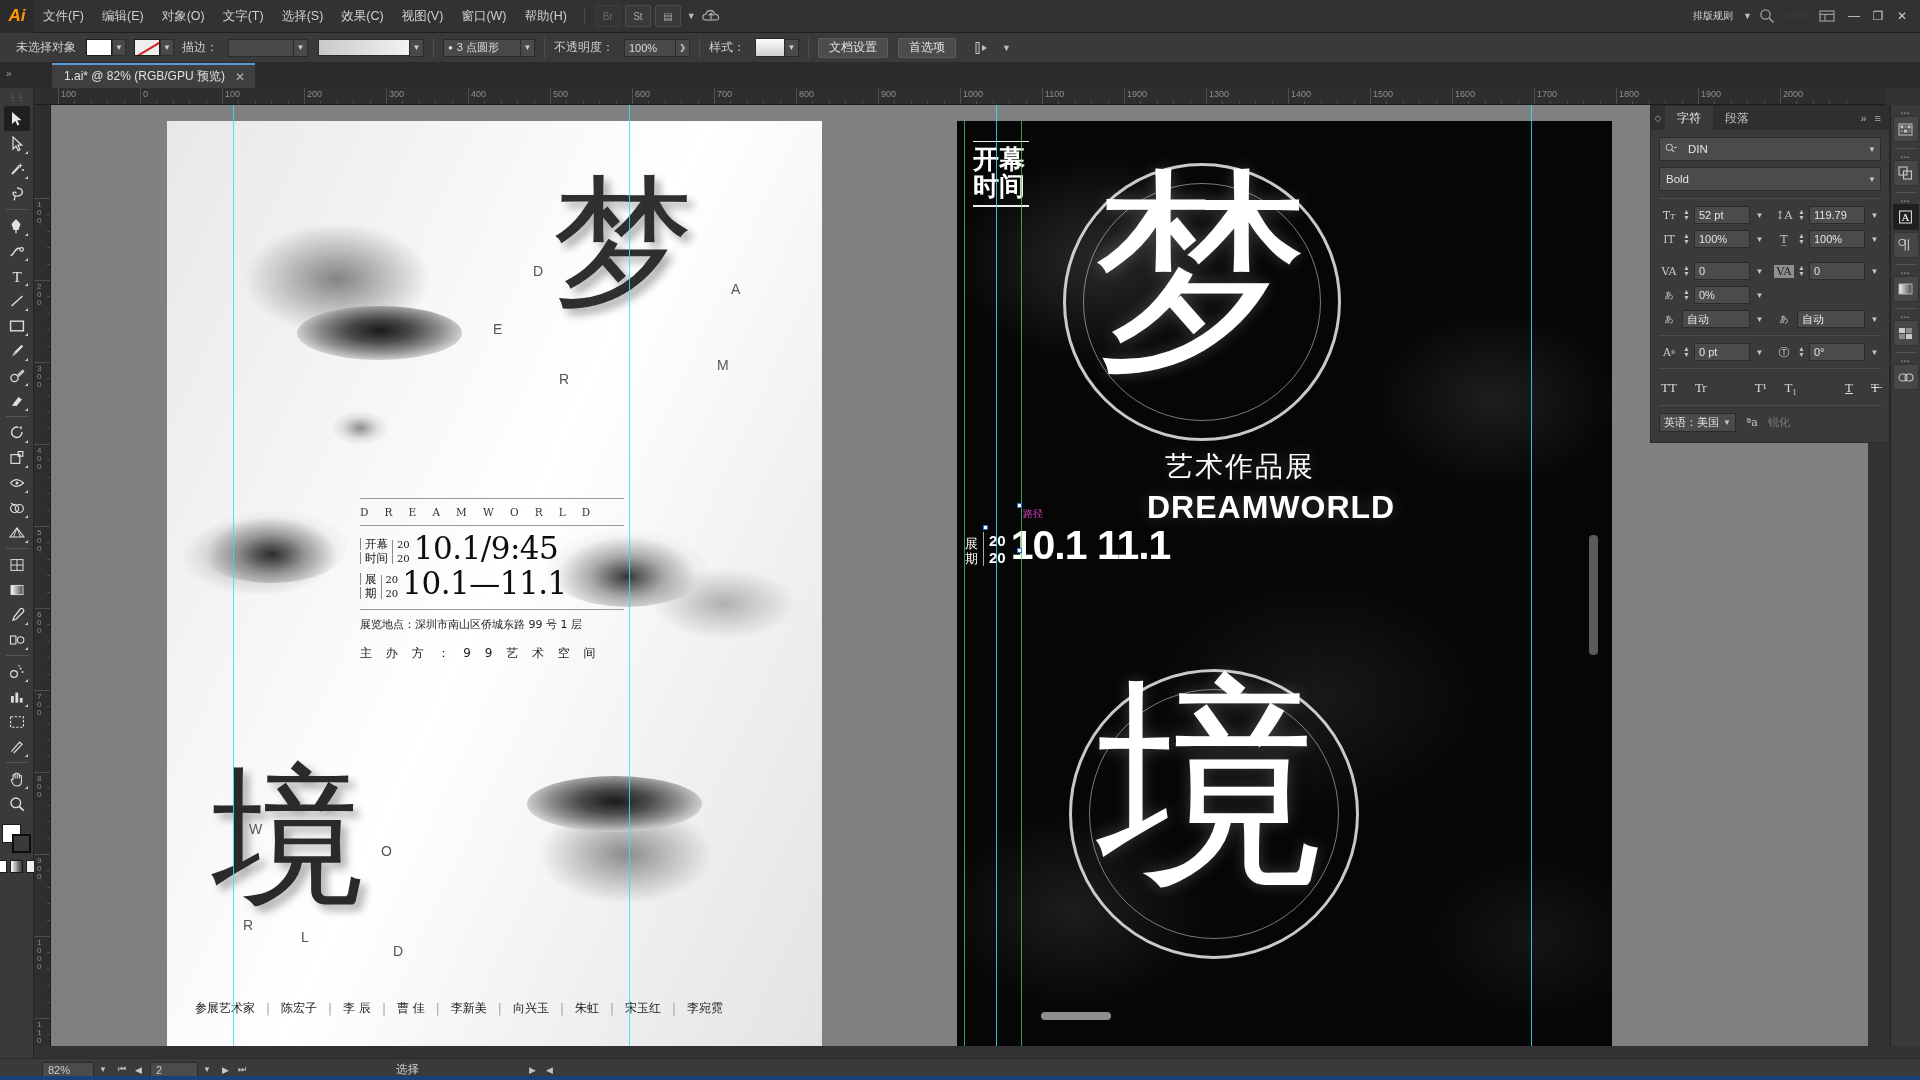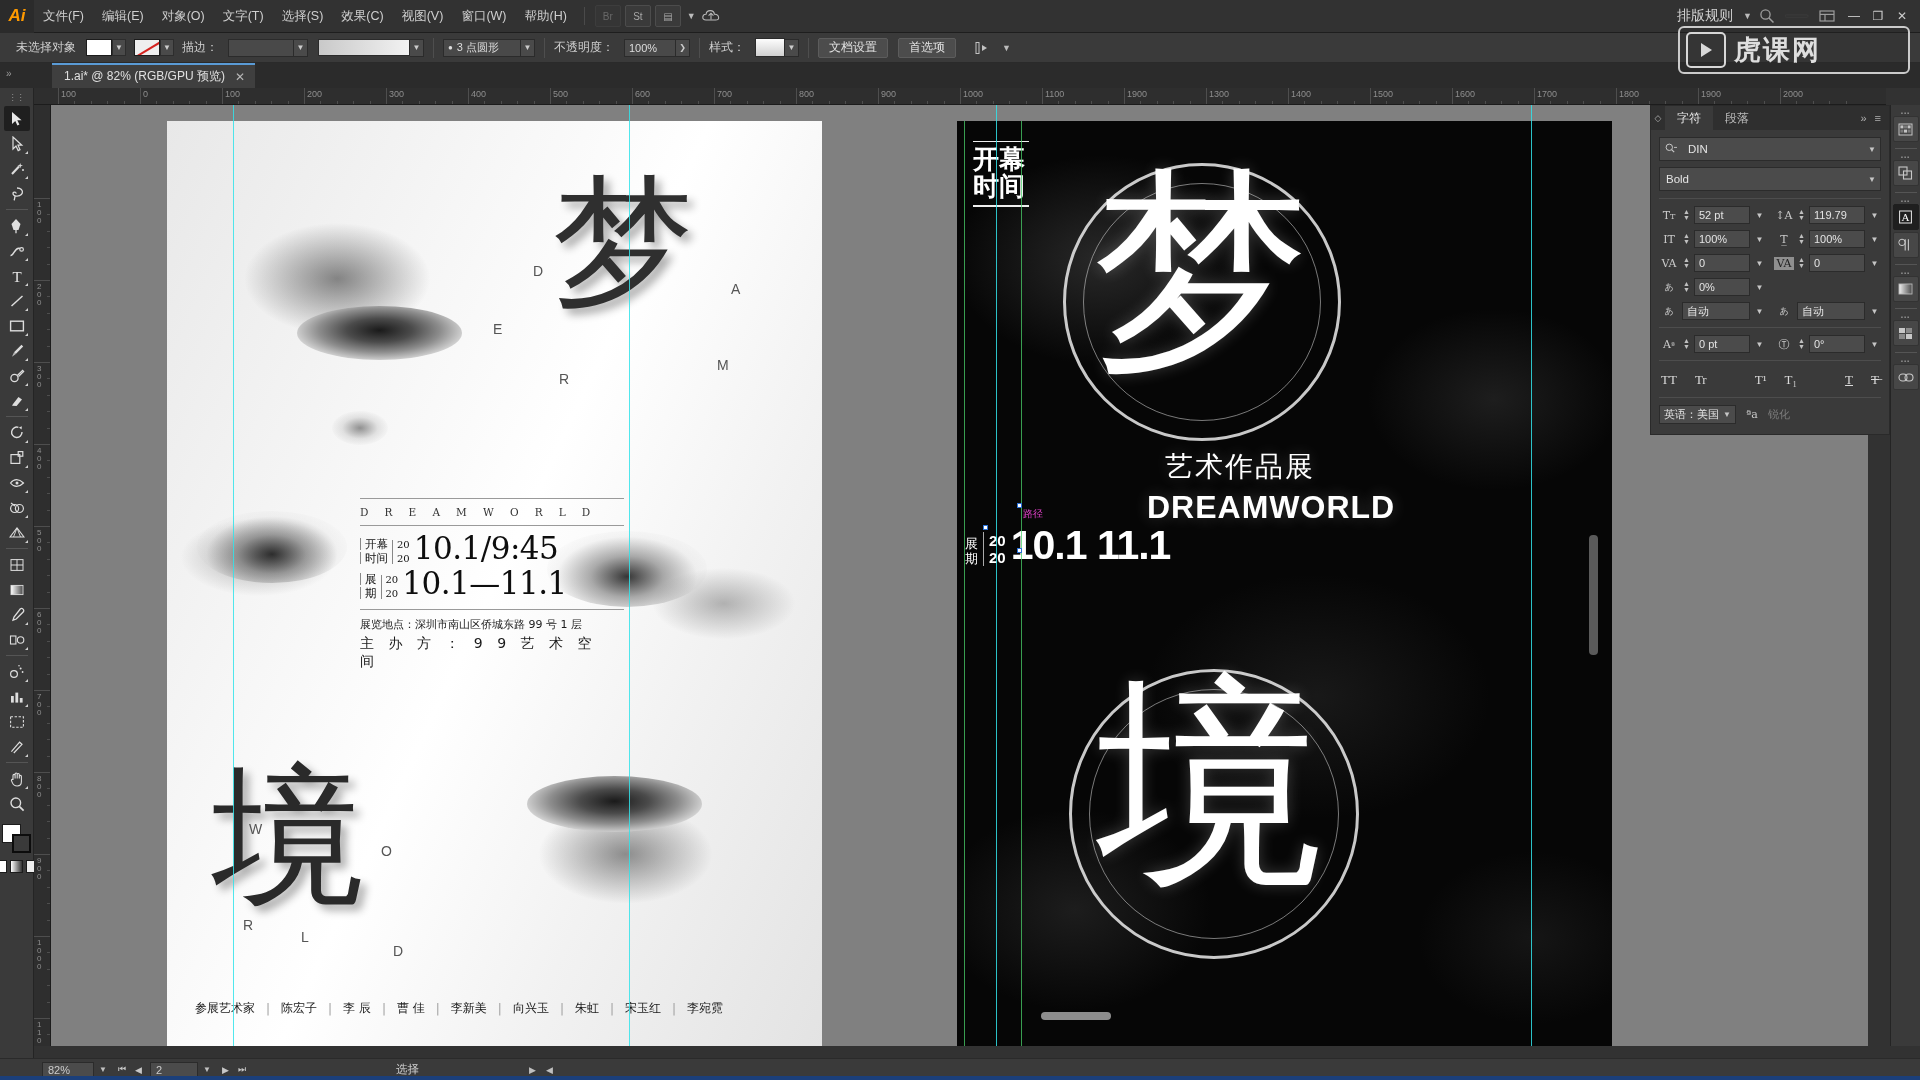--- a/index.html
+++ b/index.html
@@ -29,21 +29,21 @@
   }
   .mb-sep { width: 1px; height: 18px; background: #4a4a4a; margin: 0 8px; }
   .mb-icon {
     width: 26px; height: 22px; margin: 0 2px; border-radius: 2px;
     display: flex; align-items: center; justify-content: center;
     font-size: 10px; color: #a8a8a8; background: #3a3a3a; border: 1px solid #4c4c4c;
   }
   .mb-icon.dim { opacity: .45; }
   .mb-caret { font-size: 9px; color: #bbb; margin-left: 4px; }
   .mb-right { margin-left: auto; display: flex; align-items: center; padding-right: 6px; }
-  .ws-name { font-size: 14px; color: #d4d4d4; padding: 0 6px; }
+  .ws-name { font-size: 10px; color: #d4d4d4; padding: 0 6px; }
   .ricon { width: 24px; height: 24px; margin: 0 3px; display:flex; align-items:center; justify-content:center; opacity:.75;}
   .wbtn { width: 24px; height: 22px; display:flex;align-items:center;justify-content:center;color:#ccc;font-size:12px;}
 
   
   .watermark {
     position: absolute; right: 10px; top: 26px; width: 232px; height: 48px;
     border: 2px solid #d9d9d9; border-radius: 6px; display: flex; align-items: center;
     padding: 0 6px; opacity: .92; background: rgba(40,40,40,.25); z-index: 60;
   }
   .wm-logo { width: 40px; height: 36px; border: 2px solid #e6e6e6; border-radius: 5px;
@@ -178,21 +178,21 @@
 
   .info-block { position:absolute; left:193px; top:370px; width:264px; }
   .info-title { font-size:25px; color:#111; letter-spacing:0.5px; white-space:nowrap; }
   .info-sub { font-size:10.5px; color:#333; letter-spacing:6.4px; margin-top:4px; }
   .hr-thin { height:1px; background:#9a9a9a; margin:7px 0; }
   .row-date { display:flex; align-items:flex-end; gap:4px; margin-top:4px; }
   .rd-lab { font-size:11.5px; line-height:12px; color:#111; border-left:1px solid #888; padding-left:4px; }
   .rd-yr { font-size:10px; line-height:10px; color:#111; }
   .rd-big { font-size:31px; line-height:31px; color:#0e0e0e; letter-spacing:-0.5px; }
   .info-foot { font-size:11px; color:#1a1a1a; margin-top:4px; }
-  .info-foot2 { font-size:14px; color:#1a1a1a; letter-spacing:5px; margin-top:3px; }
+  .info-foot2 { font-size:12px; color:#1a1a1a; letter-spacing:5px; margin-top:13px; }
 
   .artist-row {
     position:absolute; left:28px; bottom:32px; width:600px;
     display:flex; align-items:center; font-size:12px; color:#1a1a1a;
   }
   .artist-row span { white-space:nowrap; }
   .a-sep { margin:0 11px; color:#a0a0a0; }
 
   
   .artboard2 {
@@ -355,26 +355,20 @@
             <line x1="1" y1="6.4" x2="15" y2="6.4" stroke="#c0c0c0" stroke-width="1.2"></line>
             <line x1="6" y1="6.4" x2="6" y2="13" stroke="#c0c0c0" stroke-width="1.2"></line>
           </svg>
       </div>
       <div class="wbtn">—</div>
       <div class="wbtn">❐</div>
       <div class="wbtn">✕</div>
     </div>
   </div>
 
-  <div class="watermark">
-    <div class="wm-logo">
-        <div class="wm-tri"></div>
-      </div>
-    <div class="wm-text cjk">虎课网</div>
-  </div>
 
   <div class="controlbar">
     <div class="cb-label">未选择对象</div>
     <div class="sw-box"></div>
     <div class="mini-caret">▼</div>
     <div class="sw-none"></div>
     <div class="mini-caret">▼</div>
     <div class="cb-label">描边：</div>
     <div class="cb-field" style="width:66px;"></div>
     <div class="cb-caret">▼</div>
@@ -992,21 +986,21 @@
           <span class="dcar">▼</span>
         </div>
         <div class="cell">
           <span class="cicon serif">↕A</span>
           <span class="spin">▲<br>▼</span>
           <span class="ibox">119.79</span>
           <span class="dcar">▼</span>
         </div>
       </div>
 
-      <div class="grid2" style="margin-bottom:6px;">
+      <div class="grid2" style="margin-bottom:14px;">
         <div class="cell">
           <span class="cicon serif">IT</span>
           <span class="spin">▲<br>▼</span>
           <span class="ibox">100%</span>
           <span class="dcar">▼</span>
         </div>
         <div class="cell">
           <span class="cicon serif">T̲</span>
           <span class="spin">▲<br>▼</span>
           <span class="ibox">100%</span>

